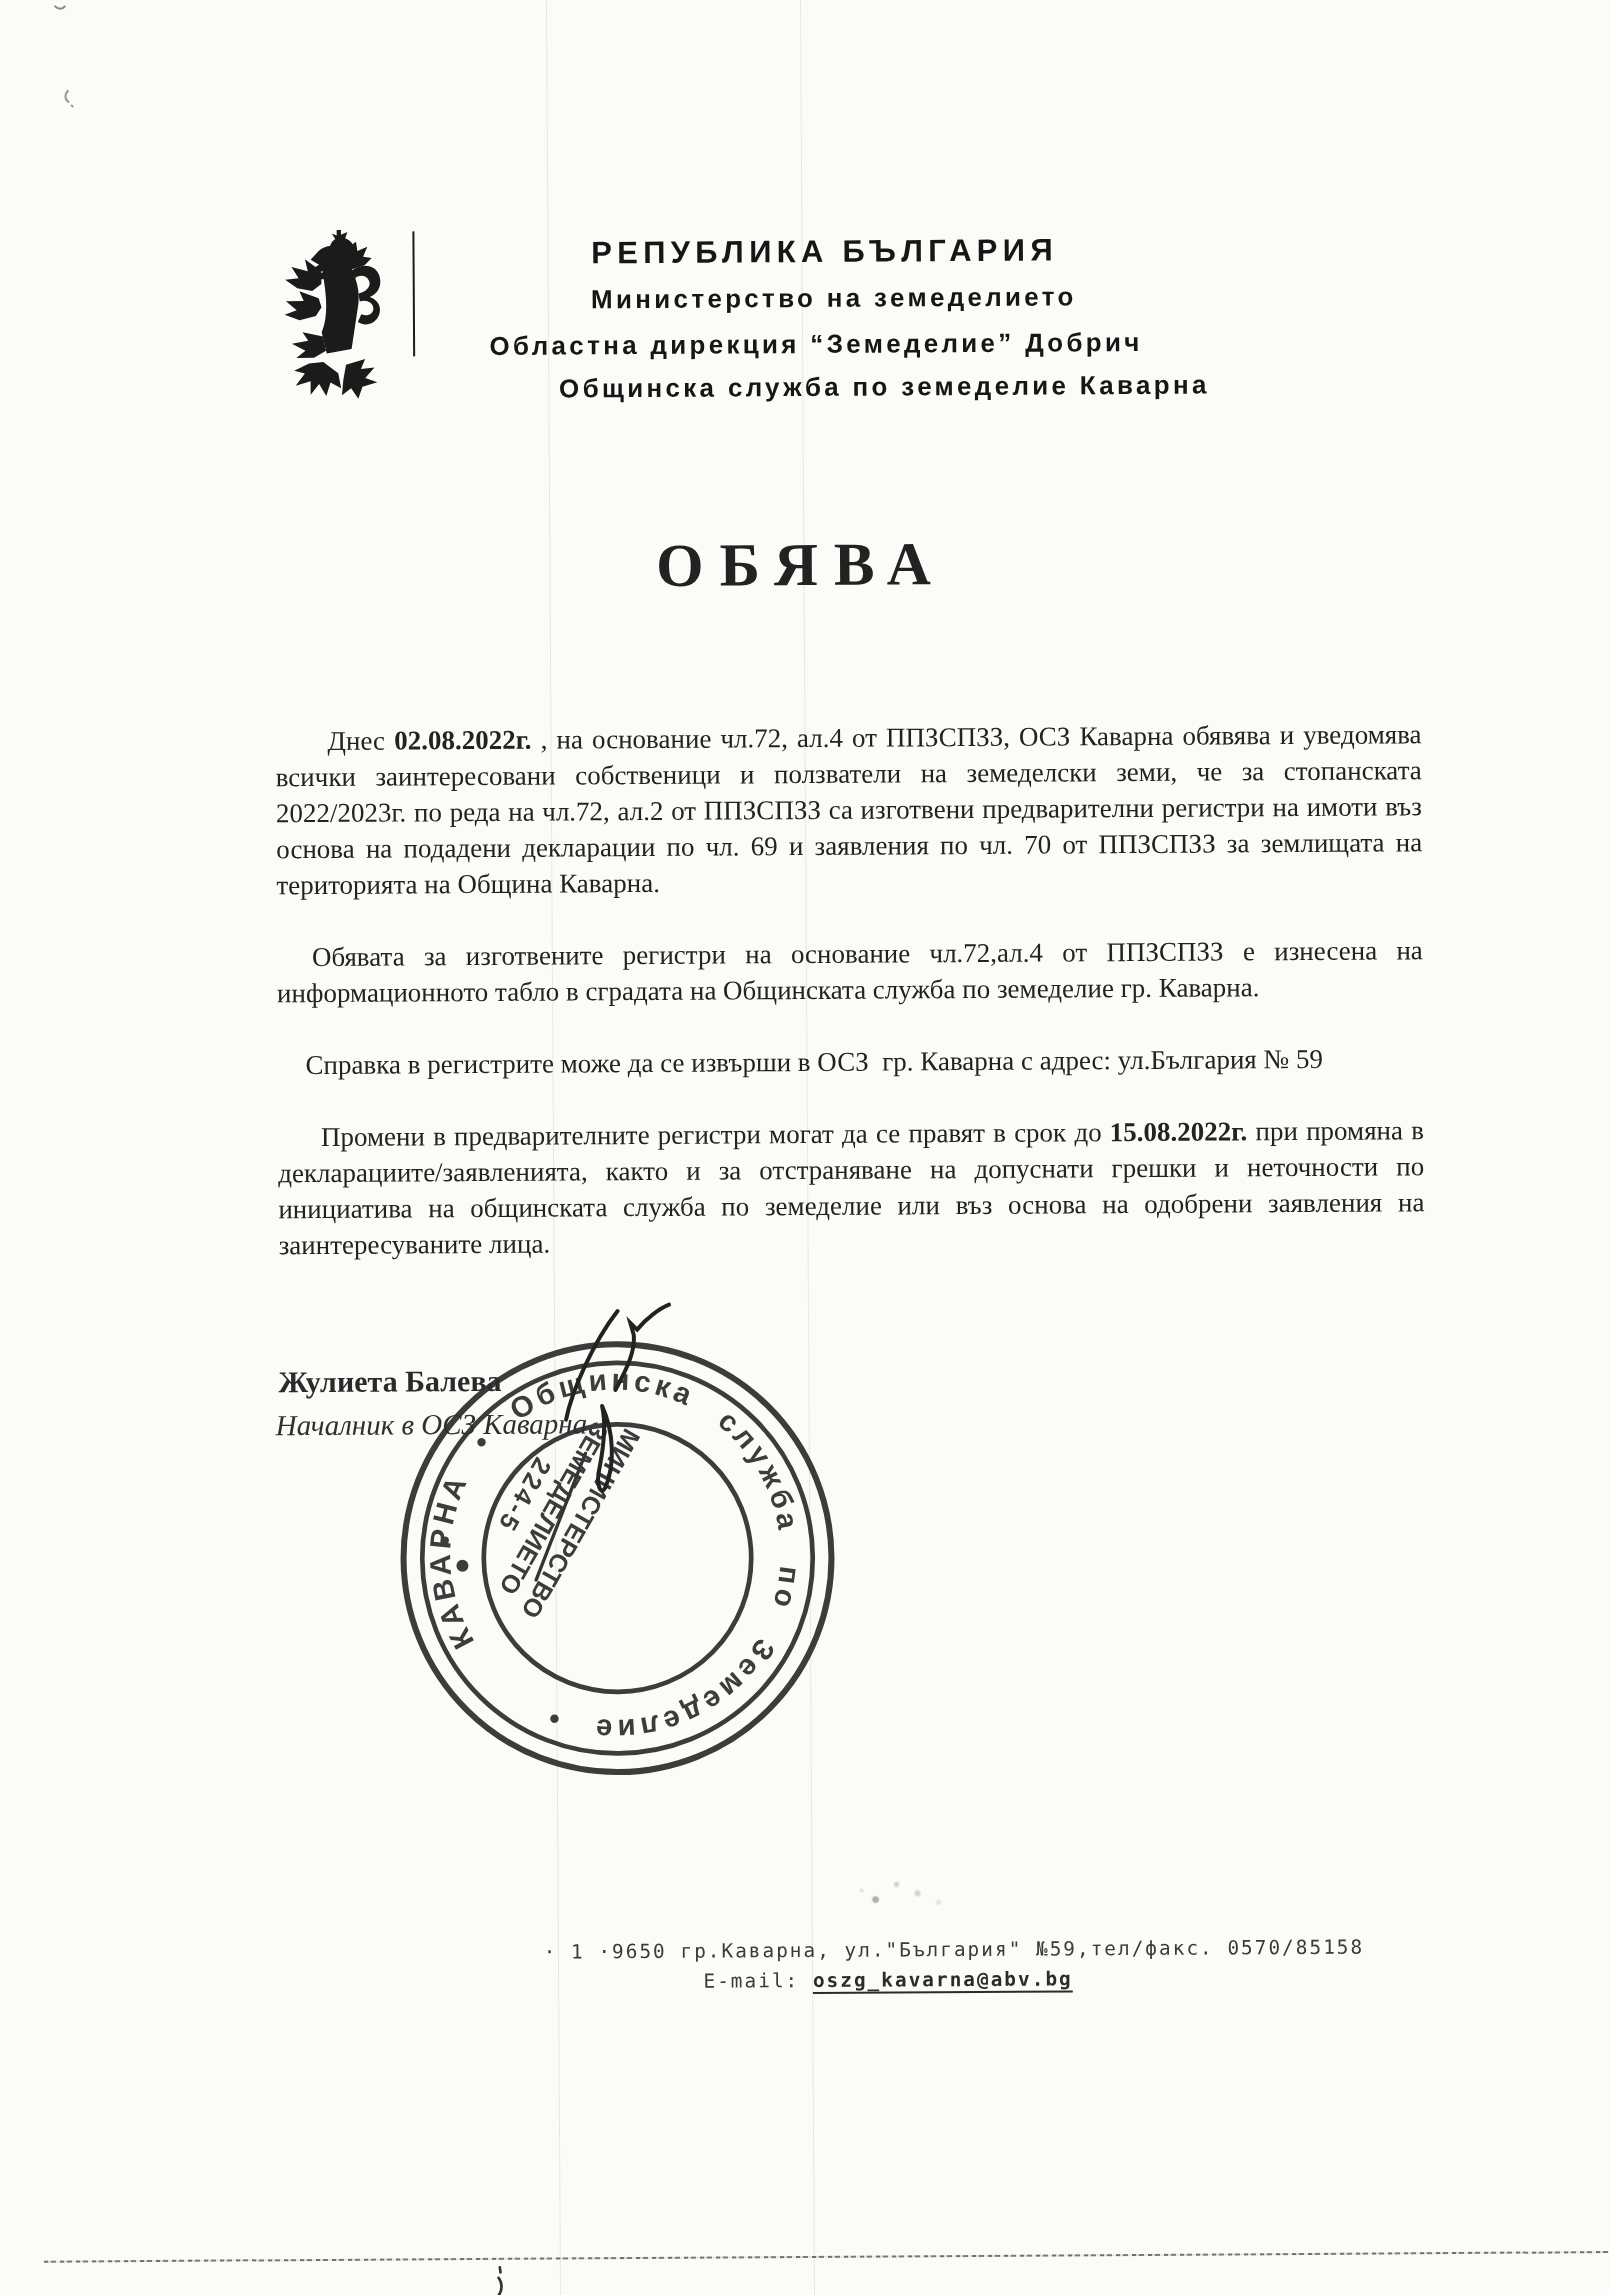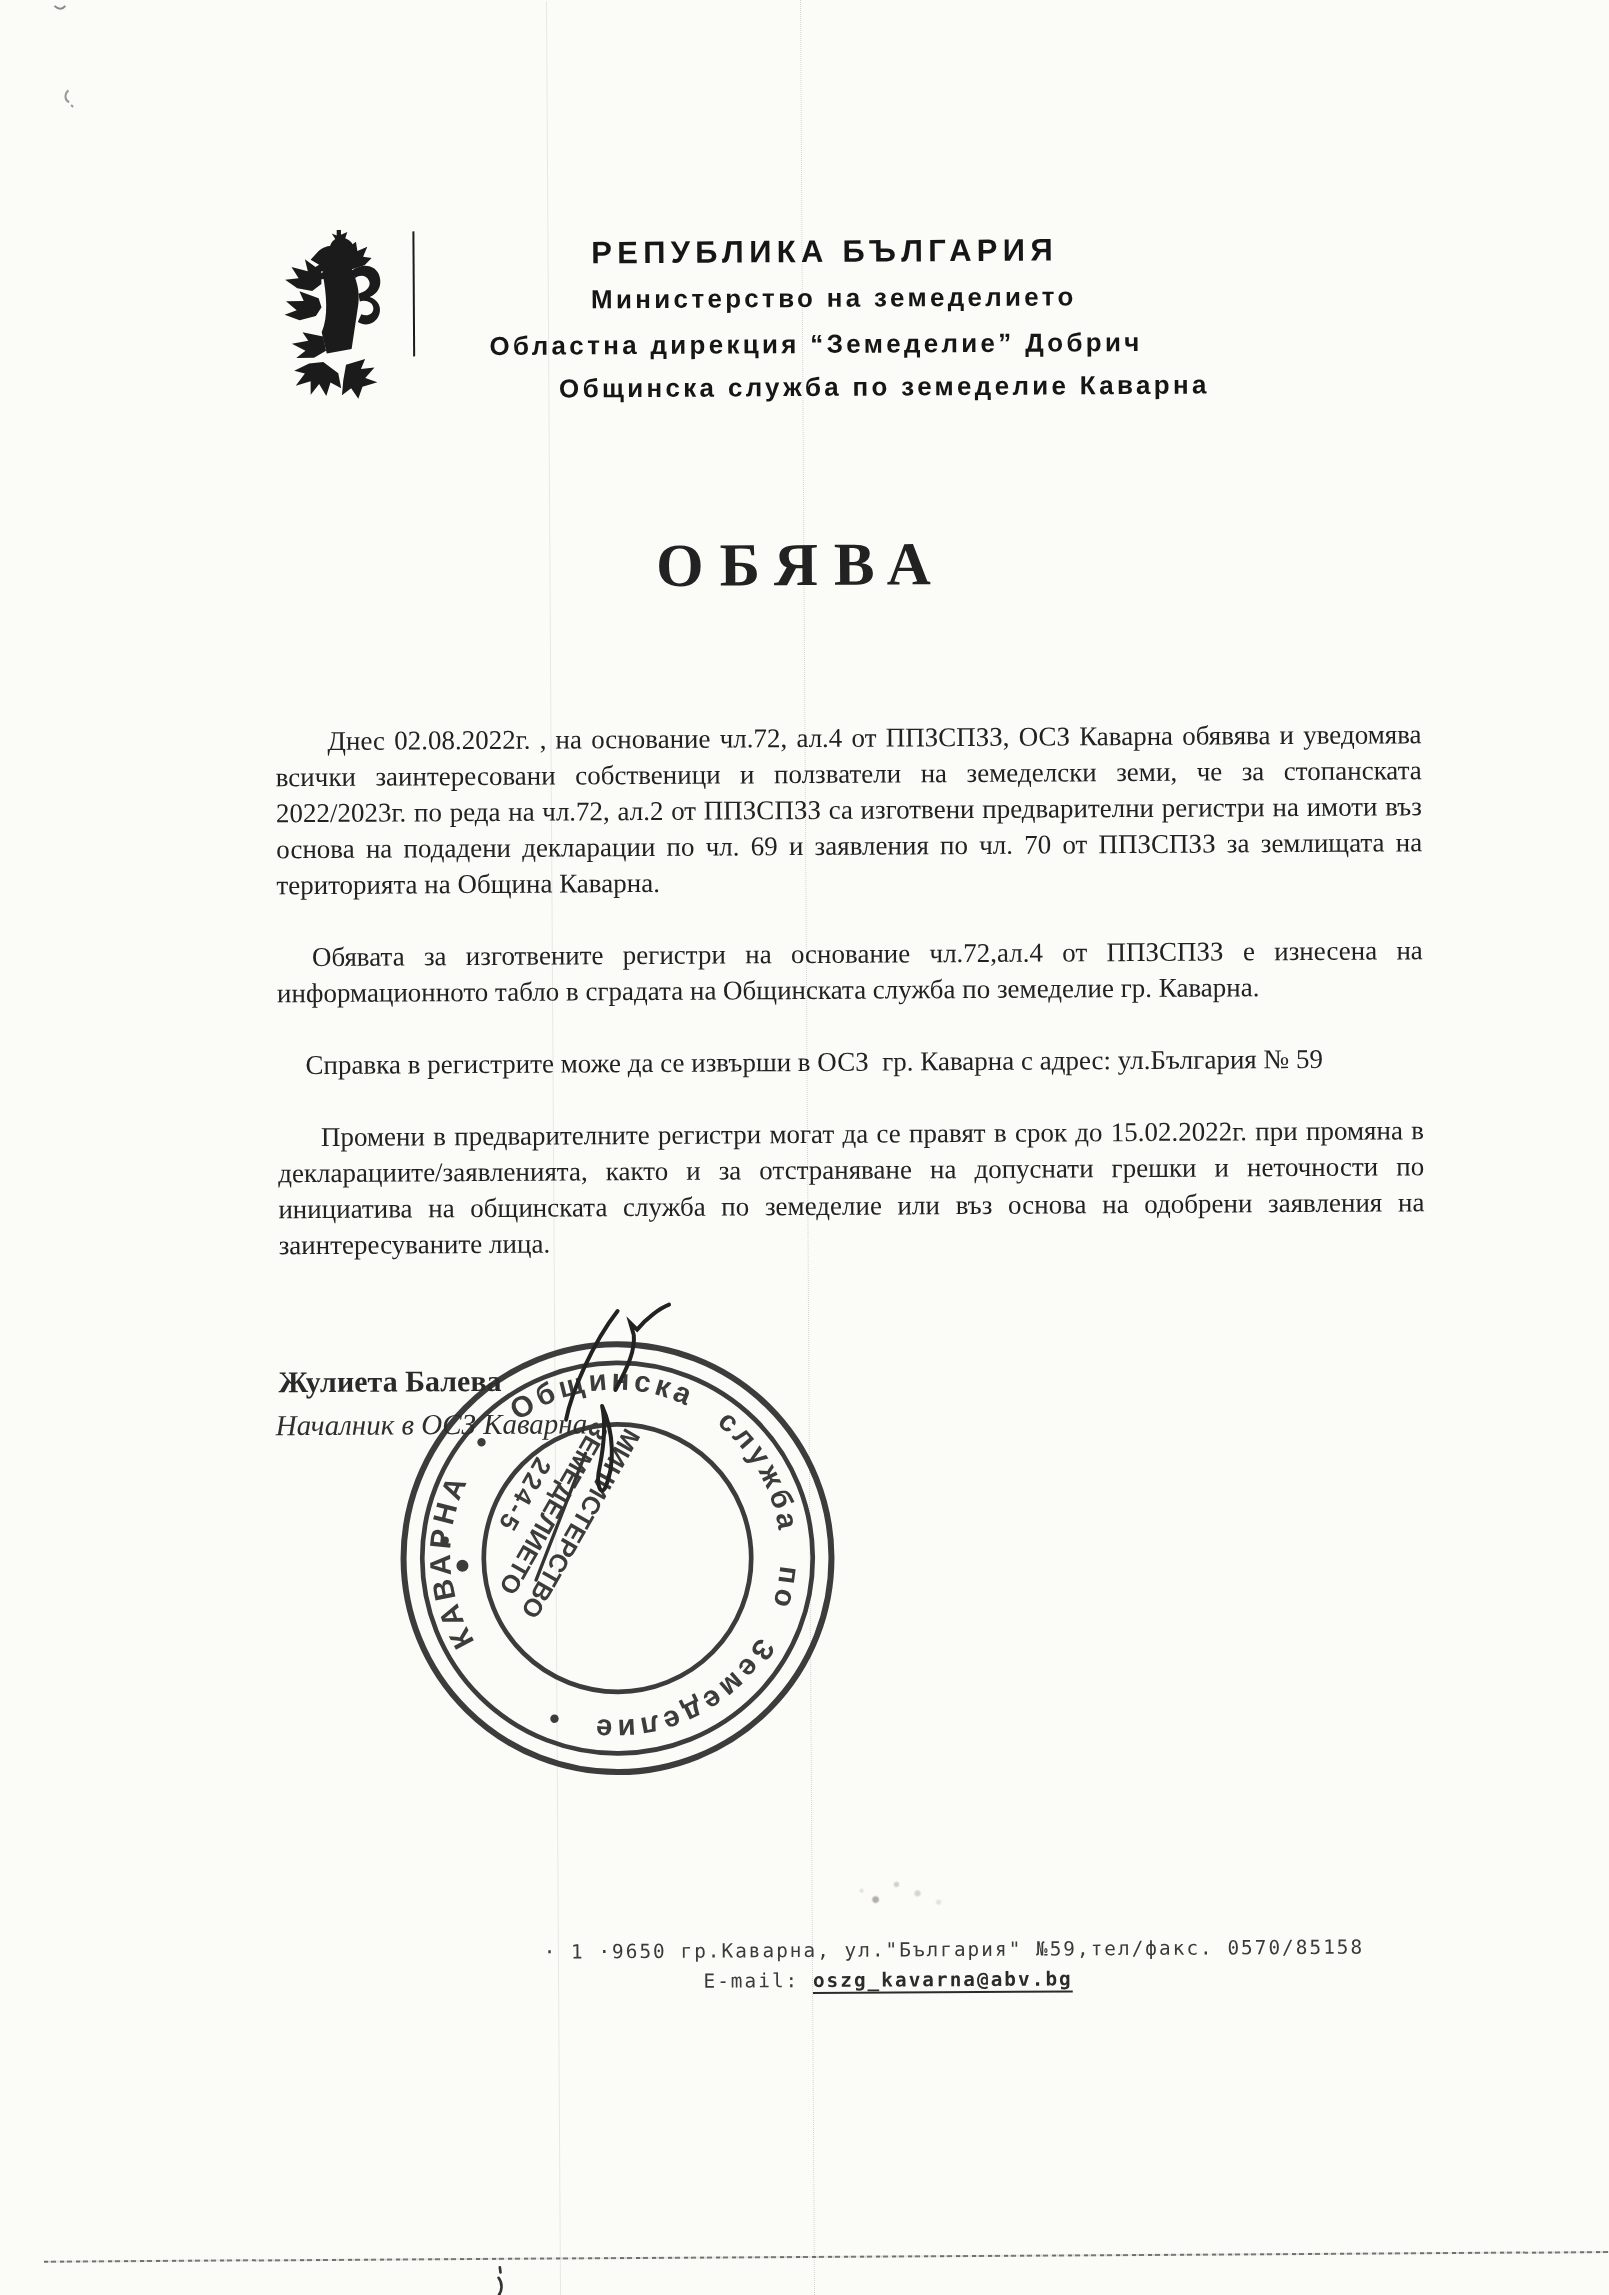--- a/index.html
+++ b/index.html
@@ -42,21 +42,21 @@
   #bodytext{
     position:absolute;left:278px;top:720px;width:1146px;
     font-size:27px;line-height:36px;text-align:justify;
     color:#222;
   }
   #bodytext p{margin:0 0 36px 0;}
   #p1{text-indent:52px;}
   #p2{text-indent:35px;}
   #p3{text-indent:28px;text-align:left;}
   #p4{text-indent:43px;}
-  .bd{font-weight:normal;}
+  .bd{font-weight:bold;}
   
   #sig-name{
     position:absolute;left:277px;top:1362px;
     font-size:30px;font-weight:bold;color:#2a2a2a;white-space:nowrap;
   }
   #sig-title{
     position:absolute;left:274px;top:1406px;
     font-size:29px;font-style:italic;color:#2f2f2f;white-space:nowrap;
   }
   #stamp{position:absolute;left:381px;top:1323px;opacity:.93;}
@@ -133,21 +133,21 @@
   <div class="hline" id="h2">Министерство на земеделието</div>
   <div class="hline" id="h3">Областна дирекция “Земеделие” Добрич</div>
   <div class="hline" id="h4">Общинска служба по земеделие Каварна</div>
 
   <div id="doc-title">ОБЯВА</div>
 
   <div id="bodytext">
     <p id="p1"><span>Днес </span><span class="bd">02.08.2022г.</span><span> , на основание чл.72, ал.4 от ППЗСПЗЗ, ОСЗ Каварна обявява и уведомява всички заинтересовани собственици и ползватели на земеделски земи, че за стопанската 2022/2023г. по реда на чл.72, ал.2 от ППЗСПЗЗ са изготвени предварителни регистри на имоти въз основа на подадени декларации по чл. 69 и заявления по чл. 70 от ППЗСПЗЗ за землищата на територията на Община Каварна.</span></p>
     <p id="p2">Обявата за изготвените регистри на основание чл.72,ал.4 от ППЗСПЗЗ е изнесена на информационното табло в сградата на Общинската служба по земеделие гр. Каварна.</p>
     <p id="p3">Справка в регистрите може да се извърши в ОСЗ&nbsp; гр. Каварна с адрес: ул.България № 59</p>
-    <p id="p4"><span>Промени в предварителните регистри могат да се правят в срок до </span><span class="bd">15.02.2022г.</span><span> при промяна в декларациите/заявленията, както и за отстраняване на допуснати грешки и неточности по инициатива на общинската служба по земеделие или въз основа на одобрени заявления на заинтересуваните лица.</span></p>
+    <p id="p4"><span>Промени в предварителните регистри могат да се правят в срок до </span><span class="bd">15.08.2022г.</span><span> при промяна в декларациите/заявленията, както и за отстраняване на допуснати грешки и неточности по инициатива на общинската служба по земеделие или въз основа на одобрени заявления на заинтересуваните лица.</span></p>
   </div>
 
   <div id="sig-name">Жулиета Балева</div>
   <div id="sig-title">Началник в ОСЗ Каварна</div>
 
   <svg id="stamp" width="468" height="468" viewBox="0 0 700 700">
     <defs>
       <path id="ringPath" d="M 136 473.5 A 247 247 0 1 1 138.3 477.2" fill="none"></path>
     </defs>
     <g stroke="#2e2e2e" fill="none">

